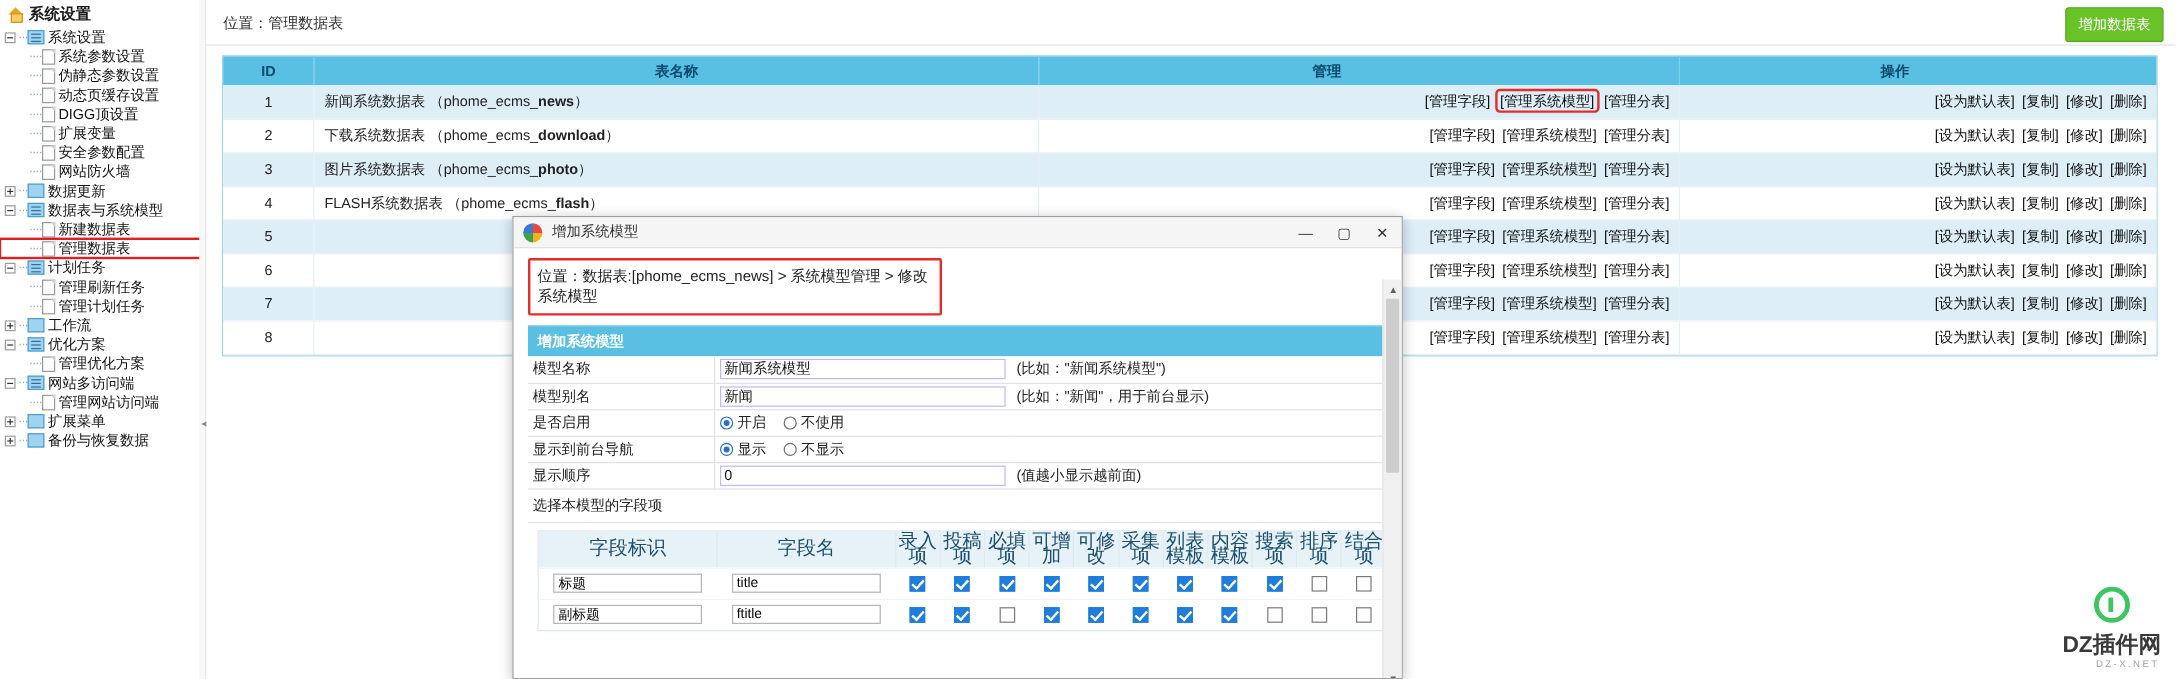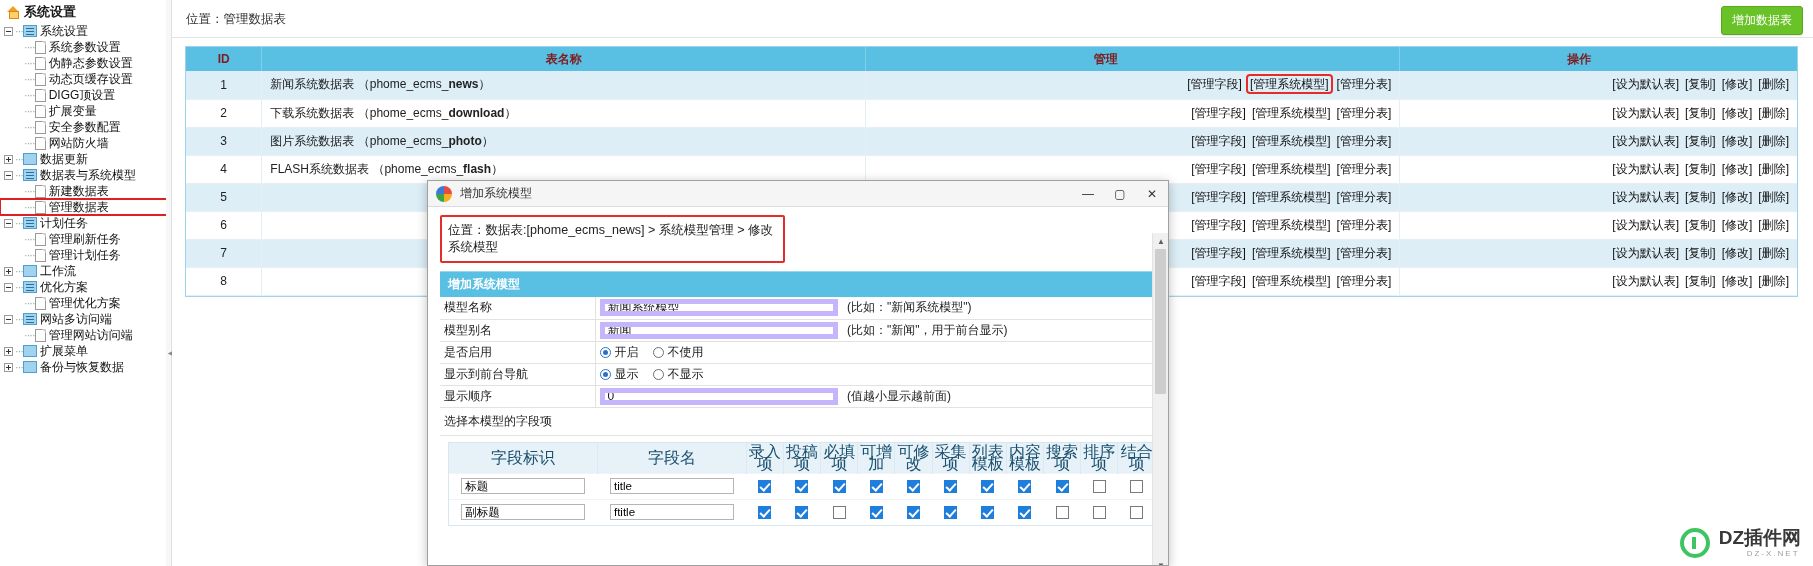--- a/index.html
+++ b/index.html
@@ -112,21 +112,21 @@
 
   
   #table-wrap {
     position: absolute; left: 13px; top: 46px;
     width: 1613px;
     border: 1px solid #9ed4ea;
     background: #fff;
   }
   table.grid { border-collapse: collapse; width: 100%; }
   table.grid th {
-    background: #59bfe3; color: #7f1d1d;
+    background: #59bfe3; color: #0c4a6e;
     font-size: 12px; font-weight: bold;
     height: 24px; border-right: 1px solid #7fd0ec;
     text-align: center;
   }
   table.grid th:last-child { border-right: none; }
   table.grid td {
     height: 28px; font-size: 12px; color: #222;
     border-bottom: 1px solid #e6eff5;
     border-right: 1px solid #e6eff5;
     padding: 0 8px;
@@ -200,21 +200,21 @@
   table.form td {
     border-bottom: 1px solid #e2e2e2;
     height: 22px; font-size: 12px; color: #222;
     padding: 1px 4px;
   }
   td.flabel { width: 155px; border-right: 1px solid #e2e2e2; padding-left: 4px; }
   td.fctrl { width: 248px; }
   td.fhint { color: #333; font-size: 11.5px; padding-left: 6px; }
   .txtin {
     width: 238px; height: 17px; font-size: 12px;
-    border: 5px solid #c4b5fd; background: #fff;
+    border: 1px solid #c4b5fd; background: #fff;
     padding: 0 3px; color: #111;
     font-family: "Liberation Sans", sans-serif;
   }
   .radio-row { display: flex; align-items: center; gap: 4px; }
   .radio {
     width: 11px; height: 11px; border-radius: 50%;
     border: 1px solid #6f6f6f; background: #fff;
     display: inline-block; position: relative; flex: 0 0 11px;
   }
   .radio.on { border-color: #2a72c9; }
@@ -286,20 +286,21 @@
   }
   #left-handle .arrow {
     position: absolute; left: 0; top: 348px; font-size: 9px; color: #8a8a8a;
   }
 
   
   #watermark {
     position: absolute; right: 12px; bottom: 8px;
     display: flex; align-items: center; gap: 9px;
     opacity: .95;
+    flex-direction: column;
   }
   .wm-ring {
     width: 30px; height: 30px; border-radius: 50%;
     border: 4px solid #35c15a; position: relative;
   }
   .wm-ring:after {
     content: ""; position: absolute; left: 8px; top: 5px;
     width: 4px; height: 12px; background: #35c15a;
   }
   .wm-text { line-height: 1; }

